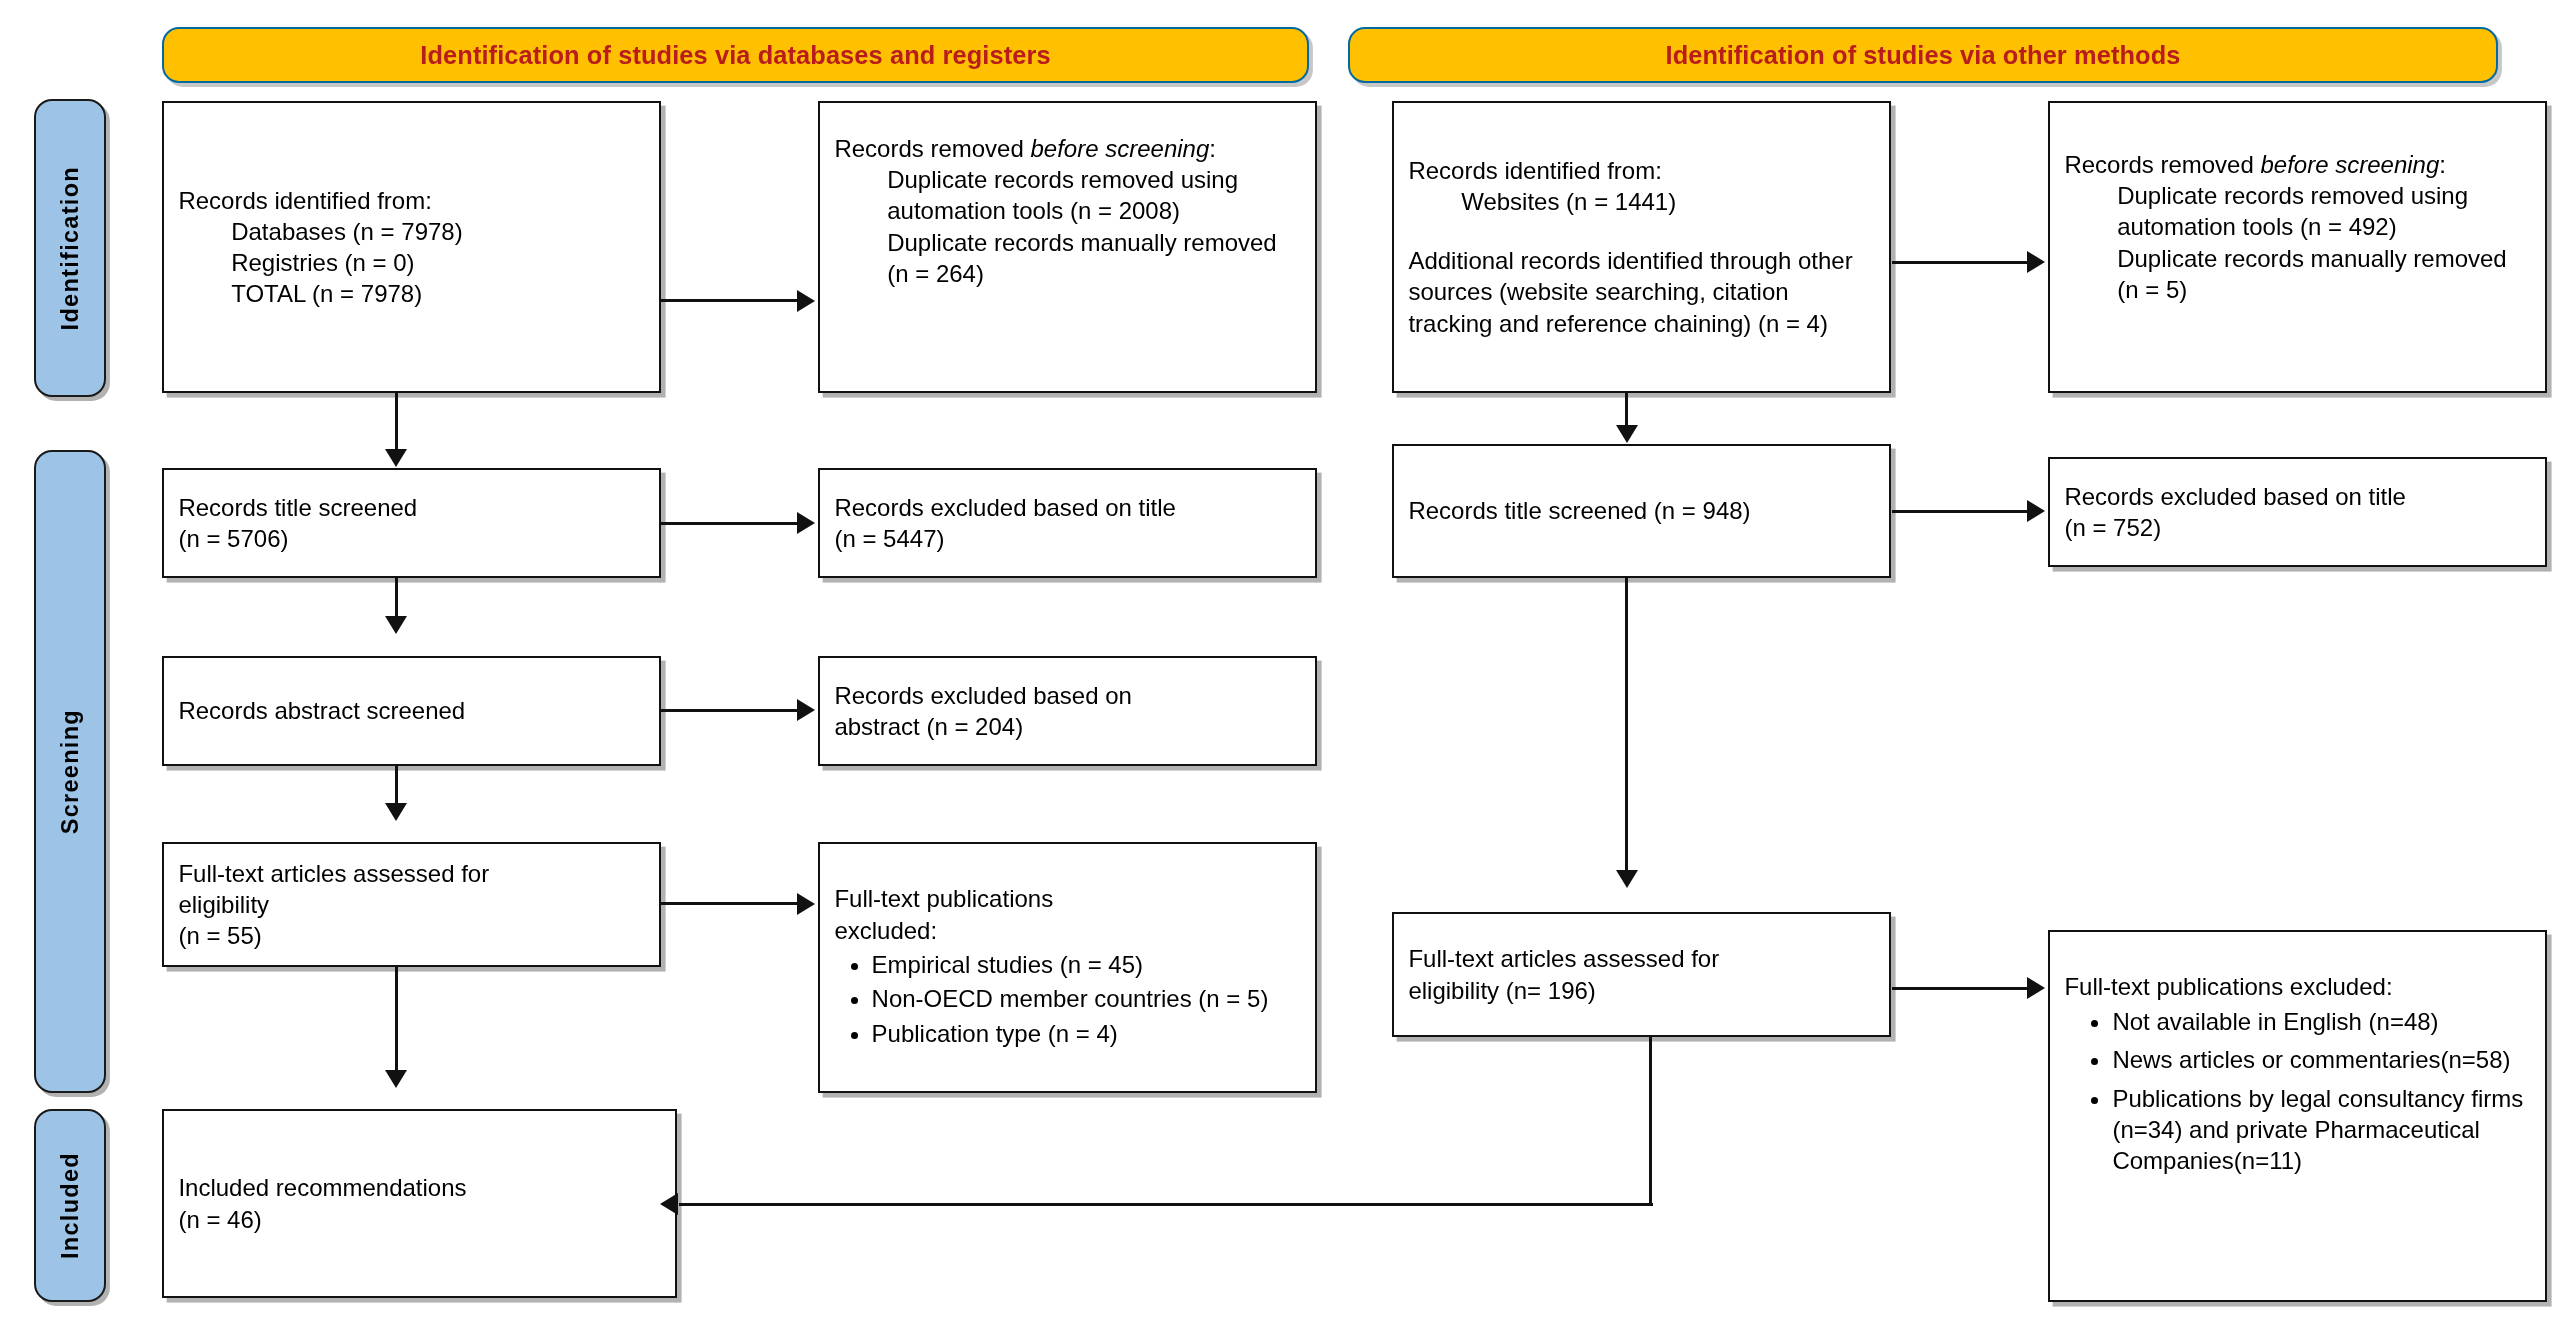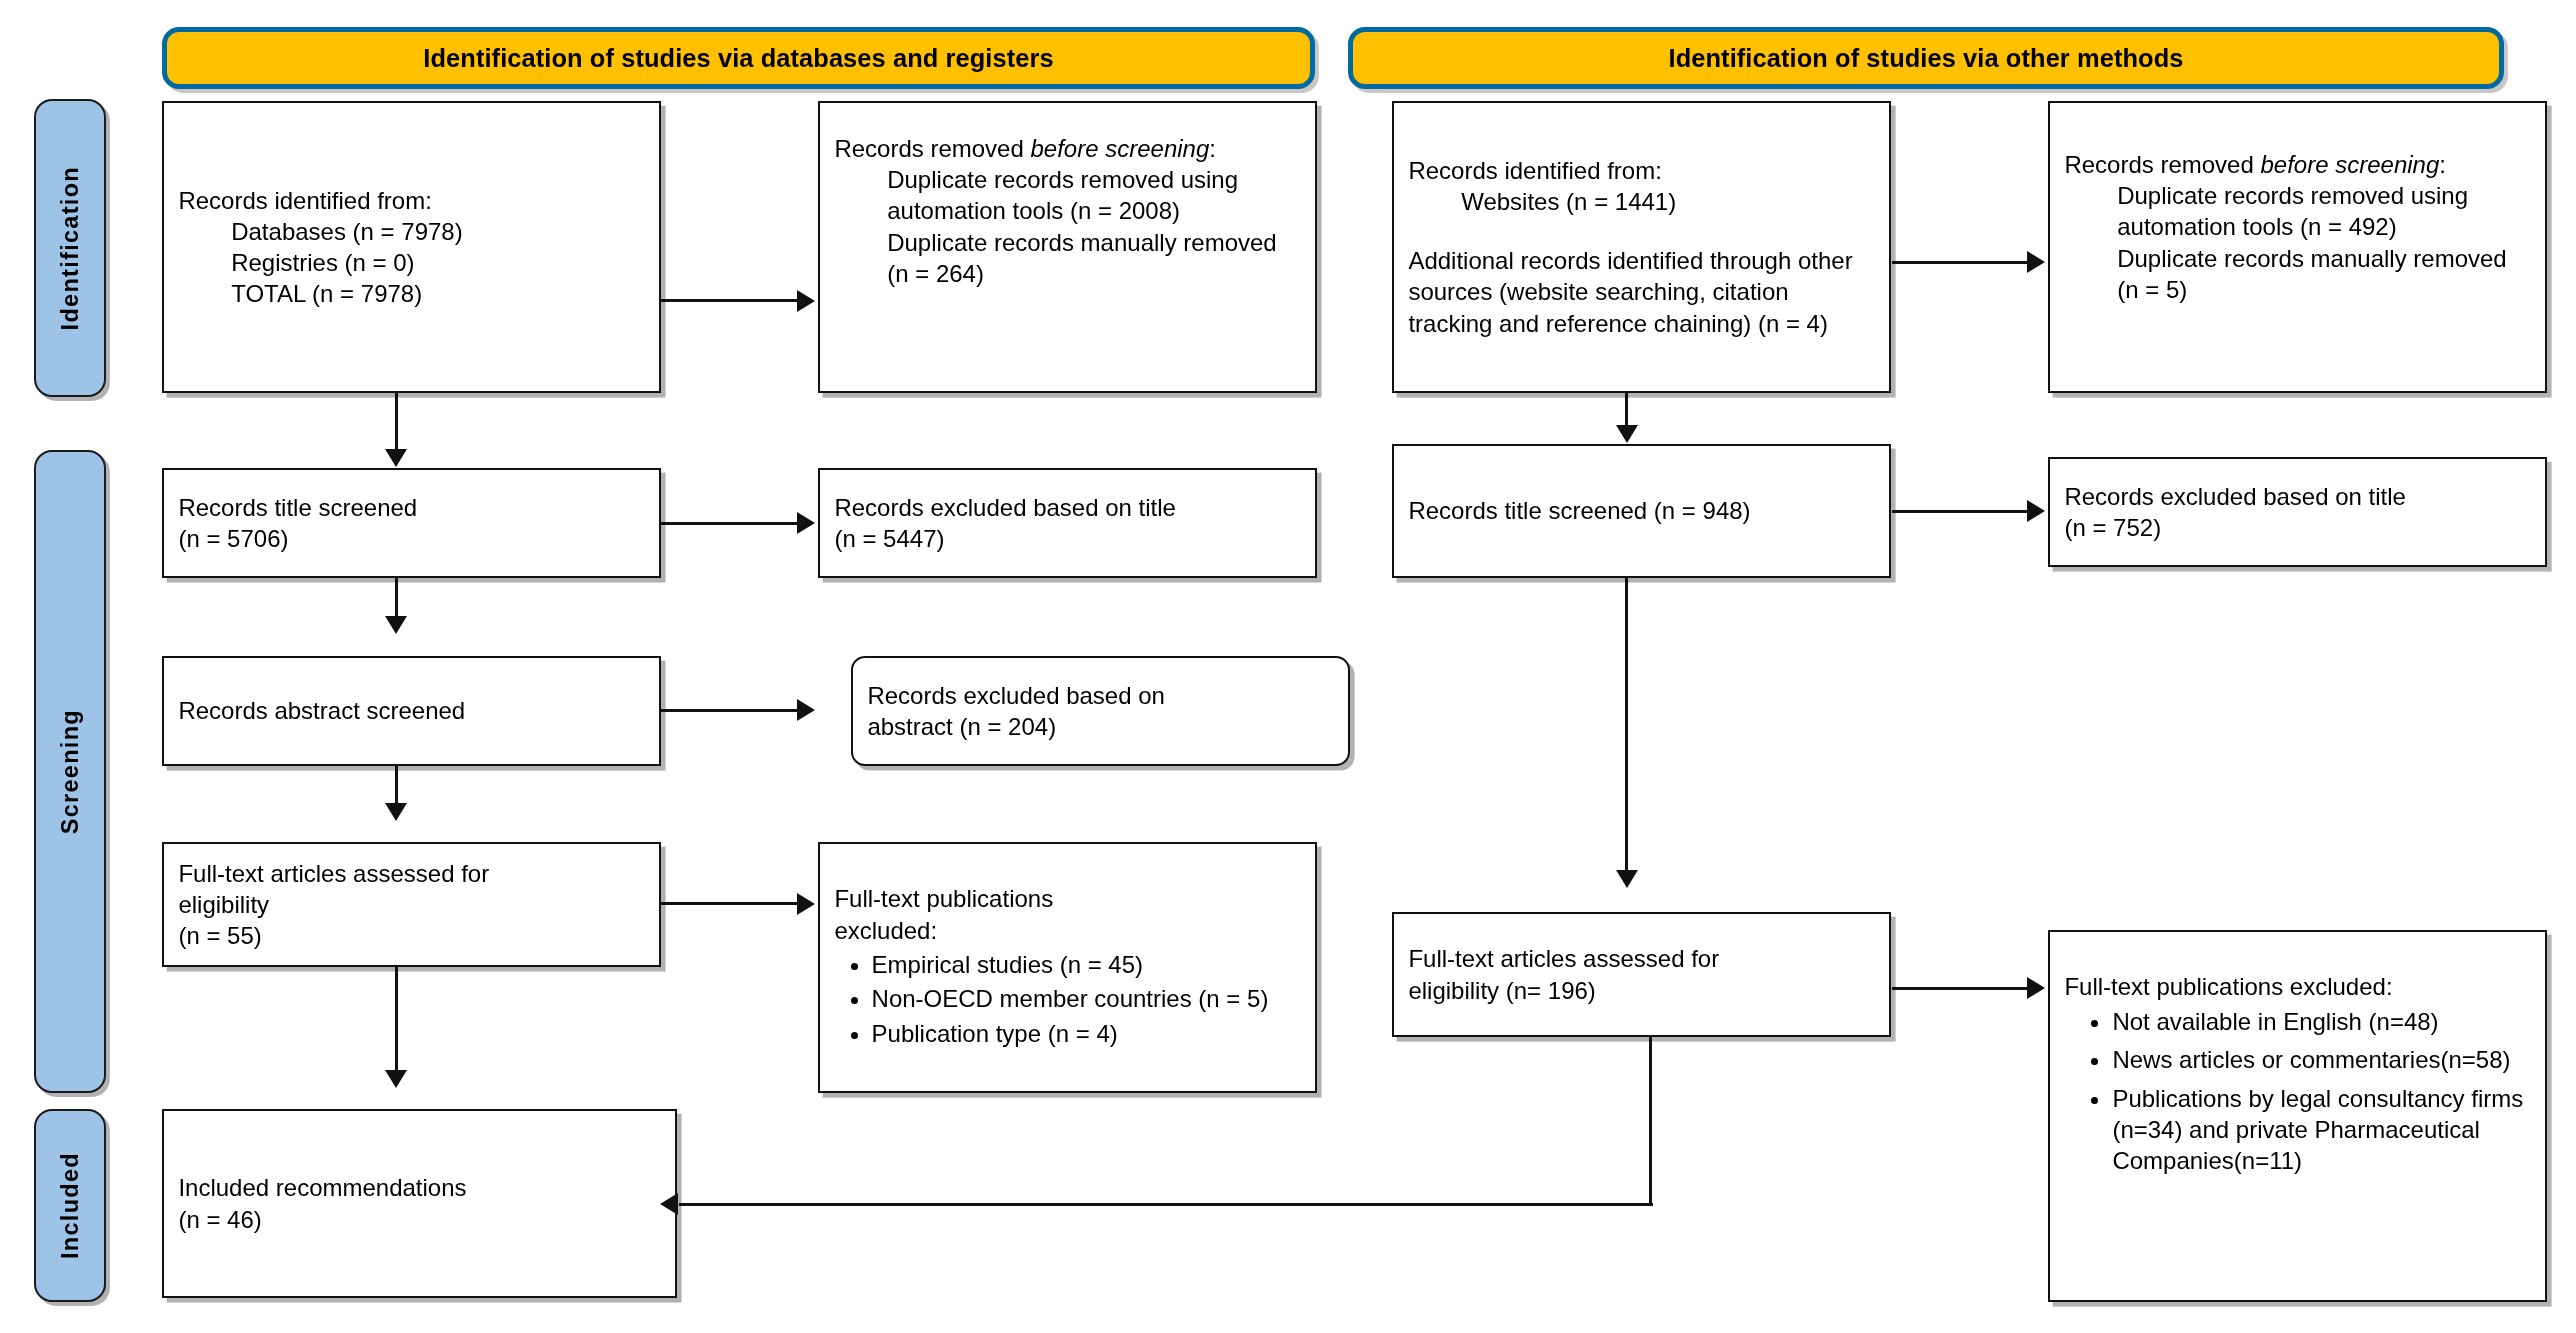--- a/index.html
+++ b/index.html
@@ -3,25 +3,25 @@
 <meta charset="utf-8">
 <style>
   html,body{margin:0;padding:0;background:#ffffff;}
   body{font-family:"Liberation Sans","DejaVu Sans",sans-serif;}
   #stage{position:relative;width:2576px;height:1333px;background:#fff;overflow:hidden;}
 
   
   .banner{
     position:absolute;
     background:#FFC000;
-    border:5px solid #0369a1;
+    border:2px solid #0369a1;
     border-radius:17px;
     box-shadow:3.9px 3.9px 0 rgba(0,0,0,0.22);
     display:flex;align-items:center;justify-content:center;
-    color:#000000;font-weight:bold;letter-spacing:0.1px;
+    color:#b91c1c;font-weight:bold;letter-spacing:0.1px;
     text-align:center;
   }
 
   
   .stage-label{
     position:absolute;
     background:#9DC3E6;
     border:2.6px solid #1a1a1a;
     border-radius:18px;
     box-shadow:3.9px 3.9px 0 rgba(0,0,0,0.30);
@@ -135,21 +135,21 @@
 
   <div class="ln hln" style="left:661px;top:522px;width:138px;"></div>
   <div class="arrow-r" style="left:797px;top:512px;"></div>
 
   <div class="box" style="left:162px;top:656px;width:499px;height:110px;font-size:24px;">
     <div class="inner">
       <p>Records abstract screened</p>
     </div>
   </div>
 
-  <div class="box" style="left:851px;top:656px;width:499px;height:110px;font-size:24px;border-radius:14px;">
+  <div class="box" style="left:818px;top:656px;width:499px;height:110px;font-size:24px;">
     <div class="inner">
       <p>Records excluded based on</p>
       <p>abstract (n = 204)</p>
     </div>
   </div>
 
   <div class="ln vln" style="left:395px;top:578px;height:39px;"></div>
   <div class="arrow-d" style="left:385px;top:616px;"></div>
 
   <div class="ln hln" style="left:661px;top:709px;width:138px;"></div>

